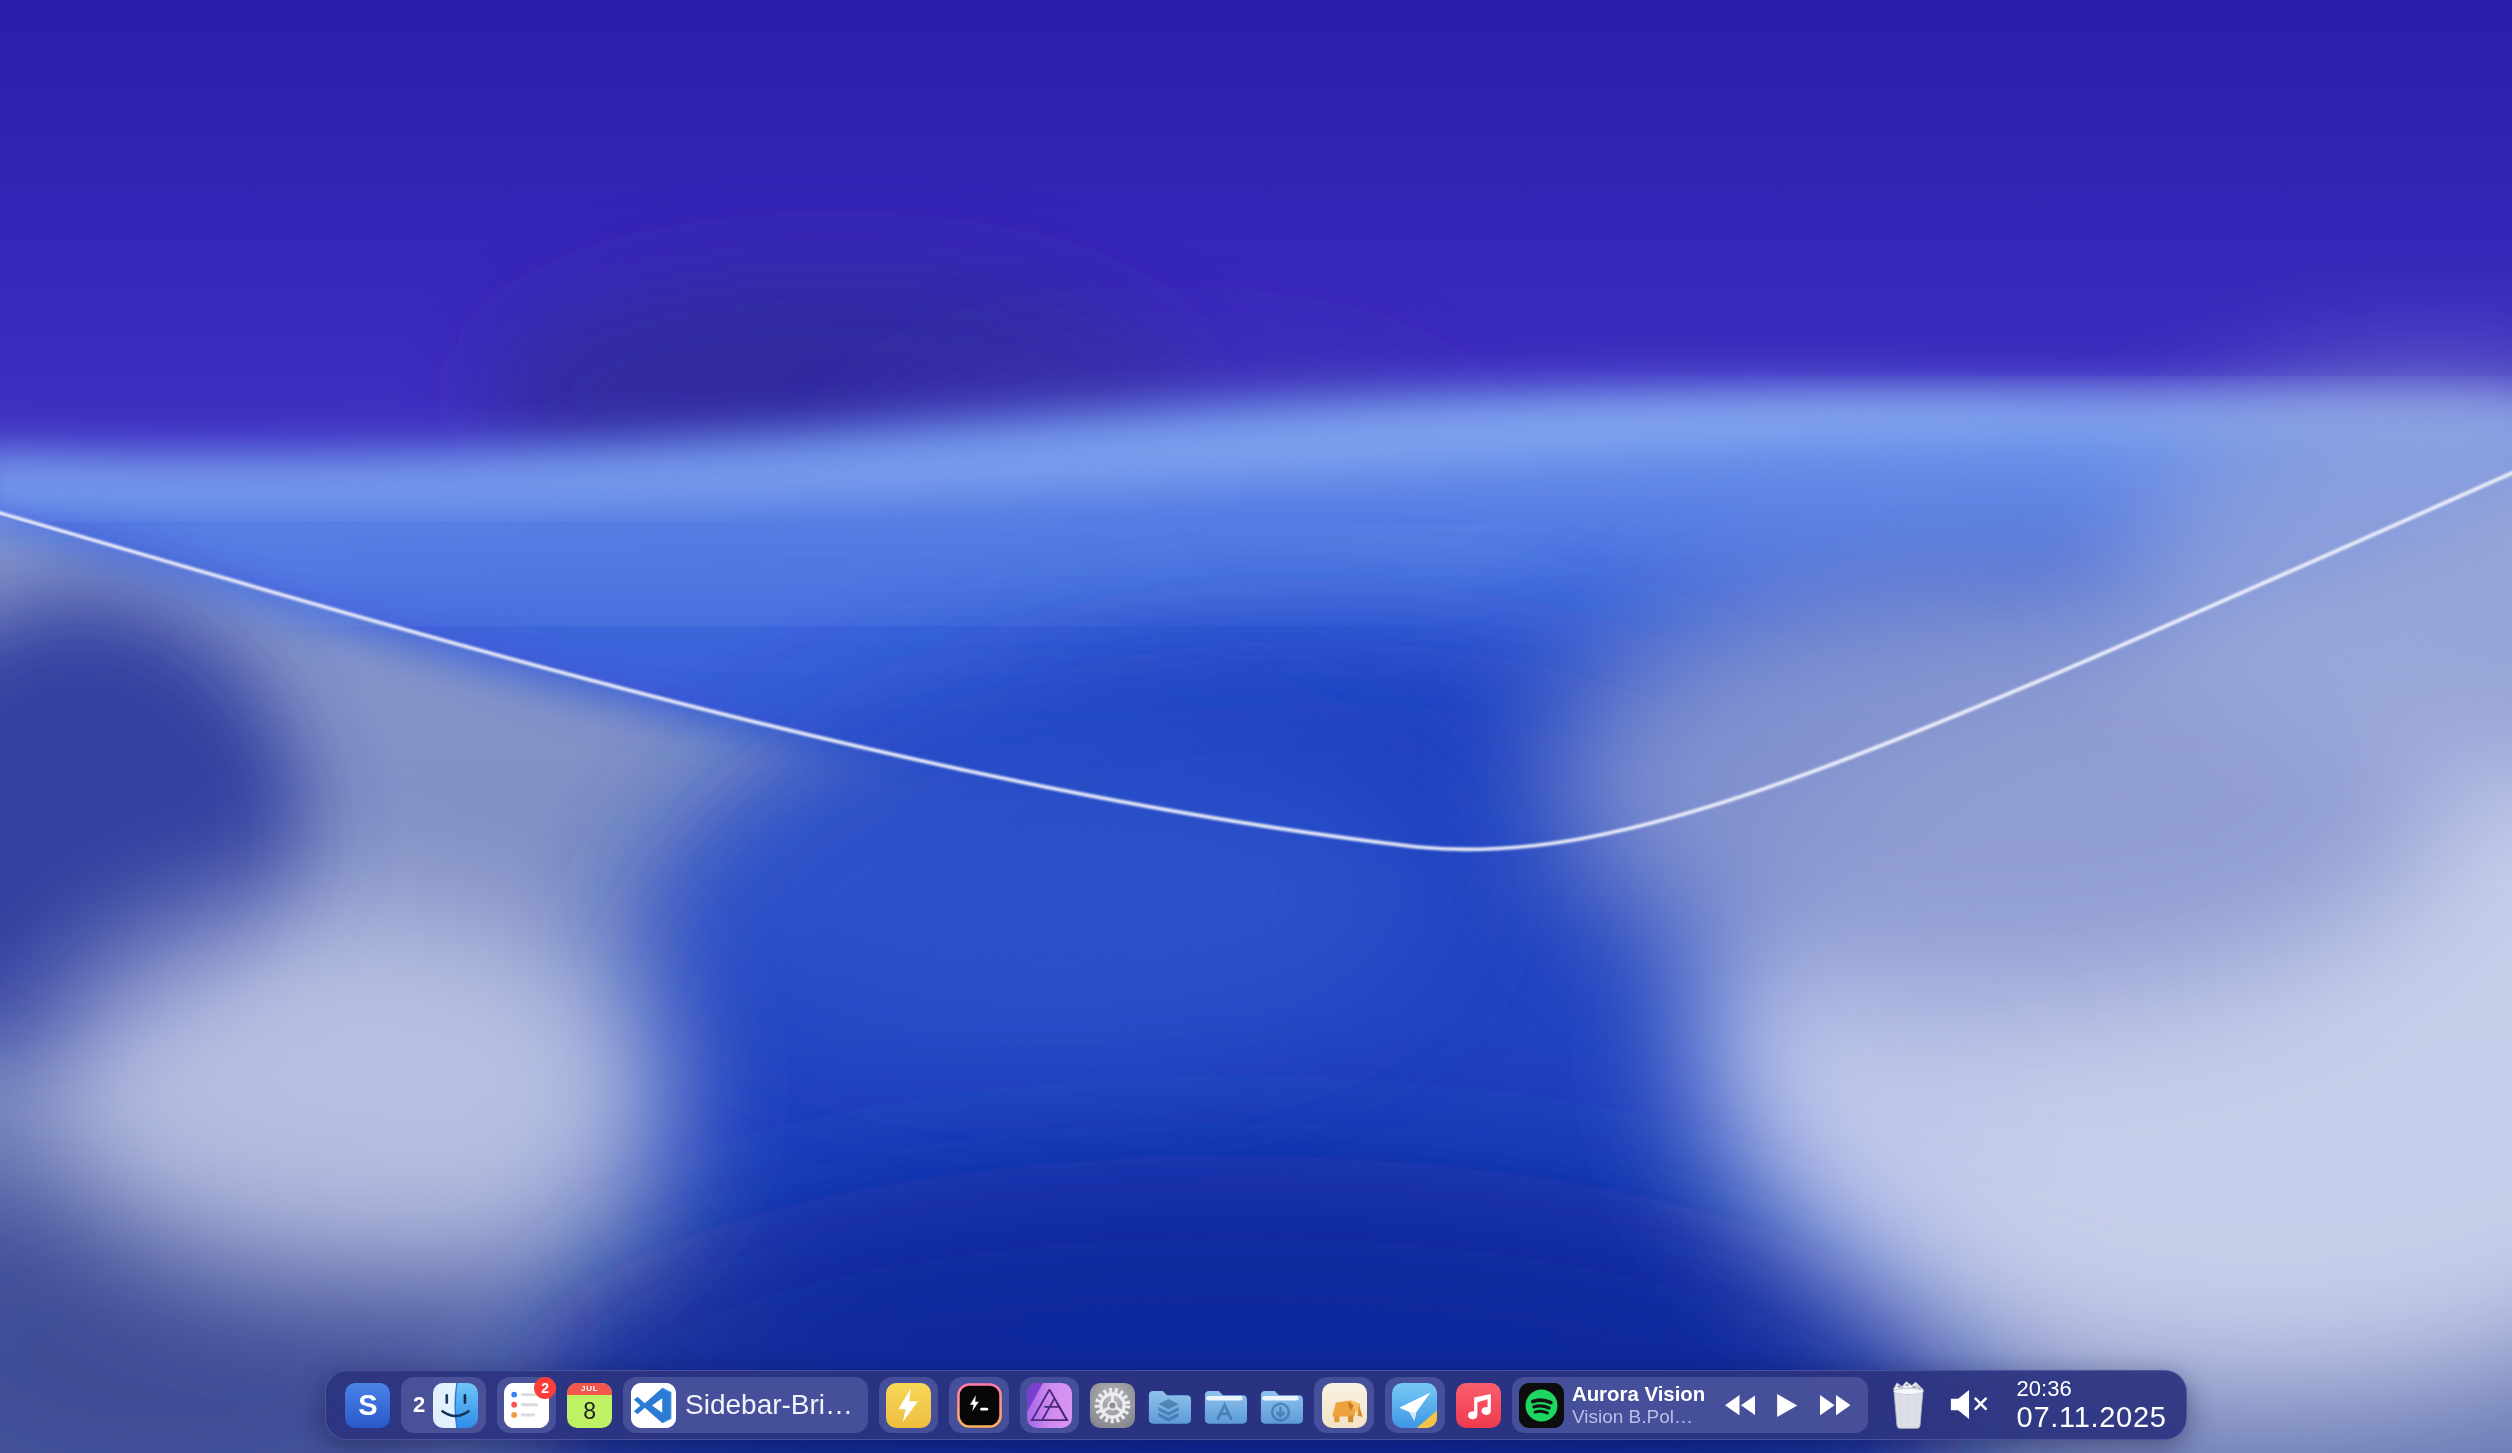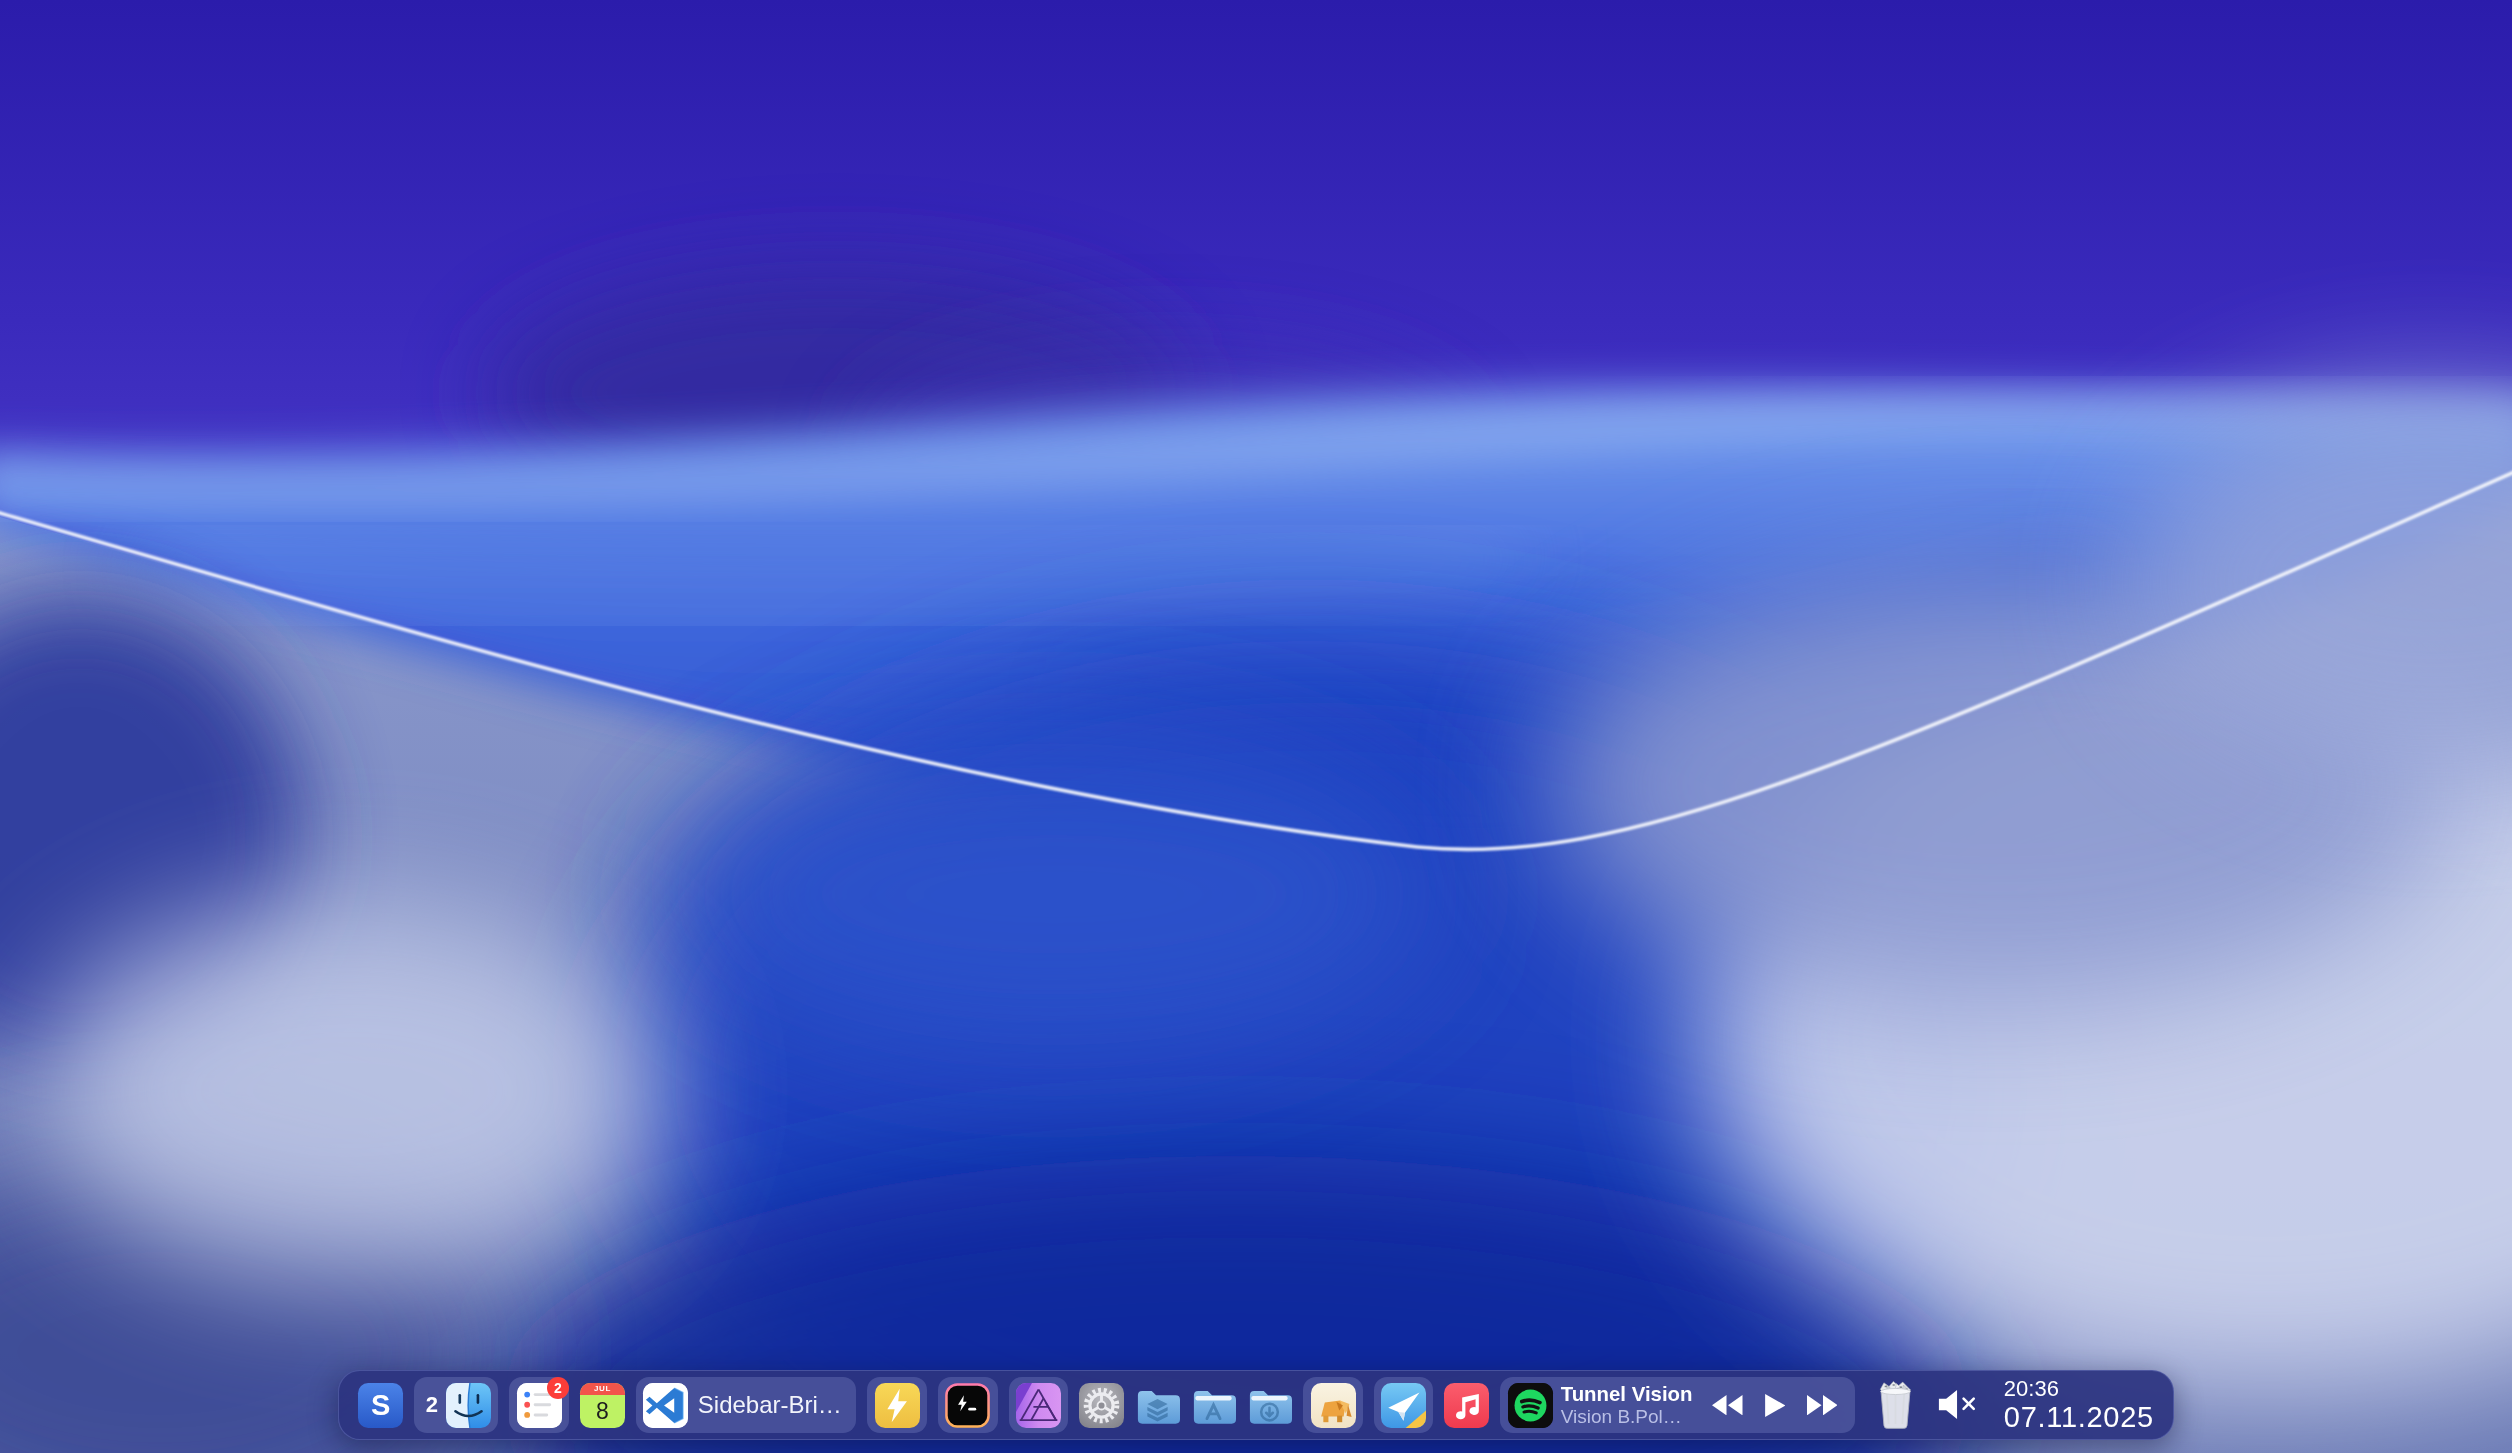--- a/index.html
+++ b/index.html
@@ -20,21 +20,21 @@
   }
   .dgroup{
     display:flex;align-items:center;gap:8px;
     padding:5.8px 7.3px;border-radius:13px;
     background:rgba(186,194,245,0.20);
   }
   .dicon{width:45px;height:45px;border-radius:10.2px;position:relative;flex:0 0 auto;display:flex;align-items:center;justify-content:center;cursor:default;}
   .dicon svg{display:block;}
   .plain{background:transparent;}
   .count-label{color:#fff;font-size:22px;font-weight:700;padding-left:4.4px;}
-  .win-title{color:#f2f4fb;font-size:24px;font-weight:400;padding:0 7.3px 0 1.5px;white-space:nowrap;}
+  .win-title{color:#f2f4fb;font-size:28px;font-weight:400;padding:0 7.3px 0 1.5px;white-space:nowrap;}
   .badge{
     position:absolute;top:-5.8px;right:-7.3px;width:22px;height:22px;border-radius:50%;
     background:#fc3d39;color:#fff;font-size:14px;font-weight:700;
     display:flex;align-items:center;justify-content:center;
   }
   
   .np-text{display:flex;flex-direction:column;justify-content:center;line-height:1.12;min-width:127px;}
   .np-track{color:#ffffff;font-size:20.4px;font-weight:600;white-space:nowrap;}
   .np-artist{color:#b9bfe6;font-size:19px;font-weight:400;white-space:nowrap;}
   .np-controls{display:flex;align-items:center;gap:22px;padding:0 10.2px 0 11.6px;}
@@ -350,21 +350,21 @@
           <rect width="62" height="62" rx="15" fill="#0d0d0d"></rect>
           <circle cx="31" cy="31" r="22" fill="#1ed760"></circle>
           <g stroke="#121212" fill="none" stroke-linecap="round">
             <path d="M19 25.5 q12 -4.5 25 1.5" stroke-width="5"></path>
             <path d="M20.5 33 q10 -3.5 21 1.5" stroke-width="4.4"></path>
             <path d="M22 40 q8.5 -2.8 17 1.2" stroke-width="4"></path>
           </g>
         </svg>
       </div>
       <div class="np-text">
-        <span class="np-track">Tunnel Vision</span>
+        <span class="np-track">Aurora Vision</span>
         <span class="np-artist">Vision B.Pol…</span>
       </div>
       <div class="np-controls">
         <button class="ctrl">
           <svg width="30.5" height="20.4" viewBox="0 0 42 28">
             <polygon points="20,0 0,14 20,28" fill="#ffffff"></polygon>
             <polygon points="42,0 22,14 42,28" fill="#ffffff"></polygon>
           </svg>
         </button>
         <button class="ctrl">

